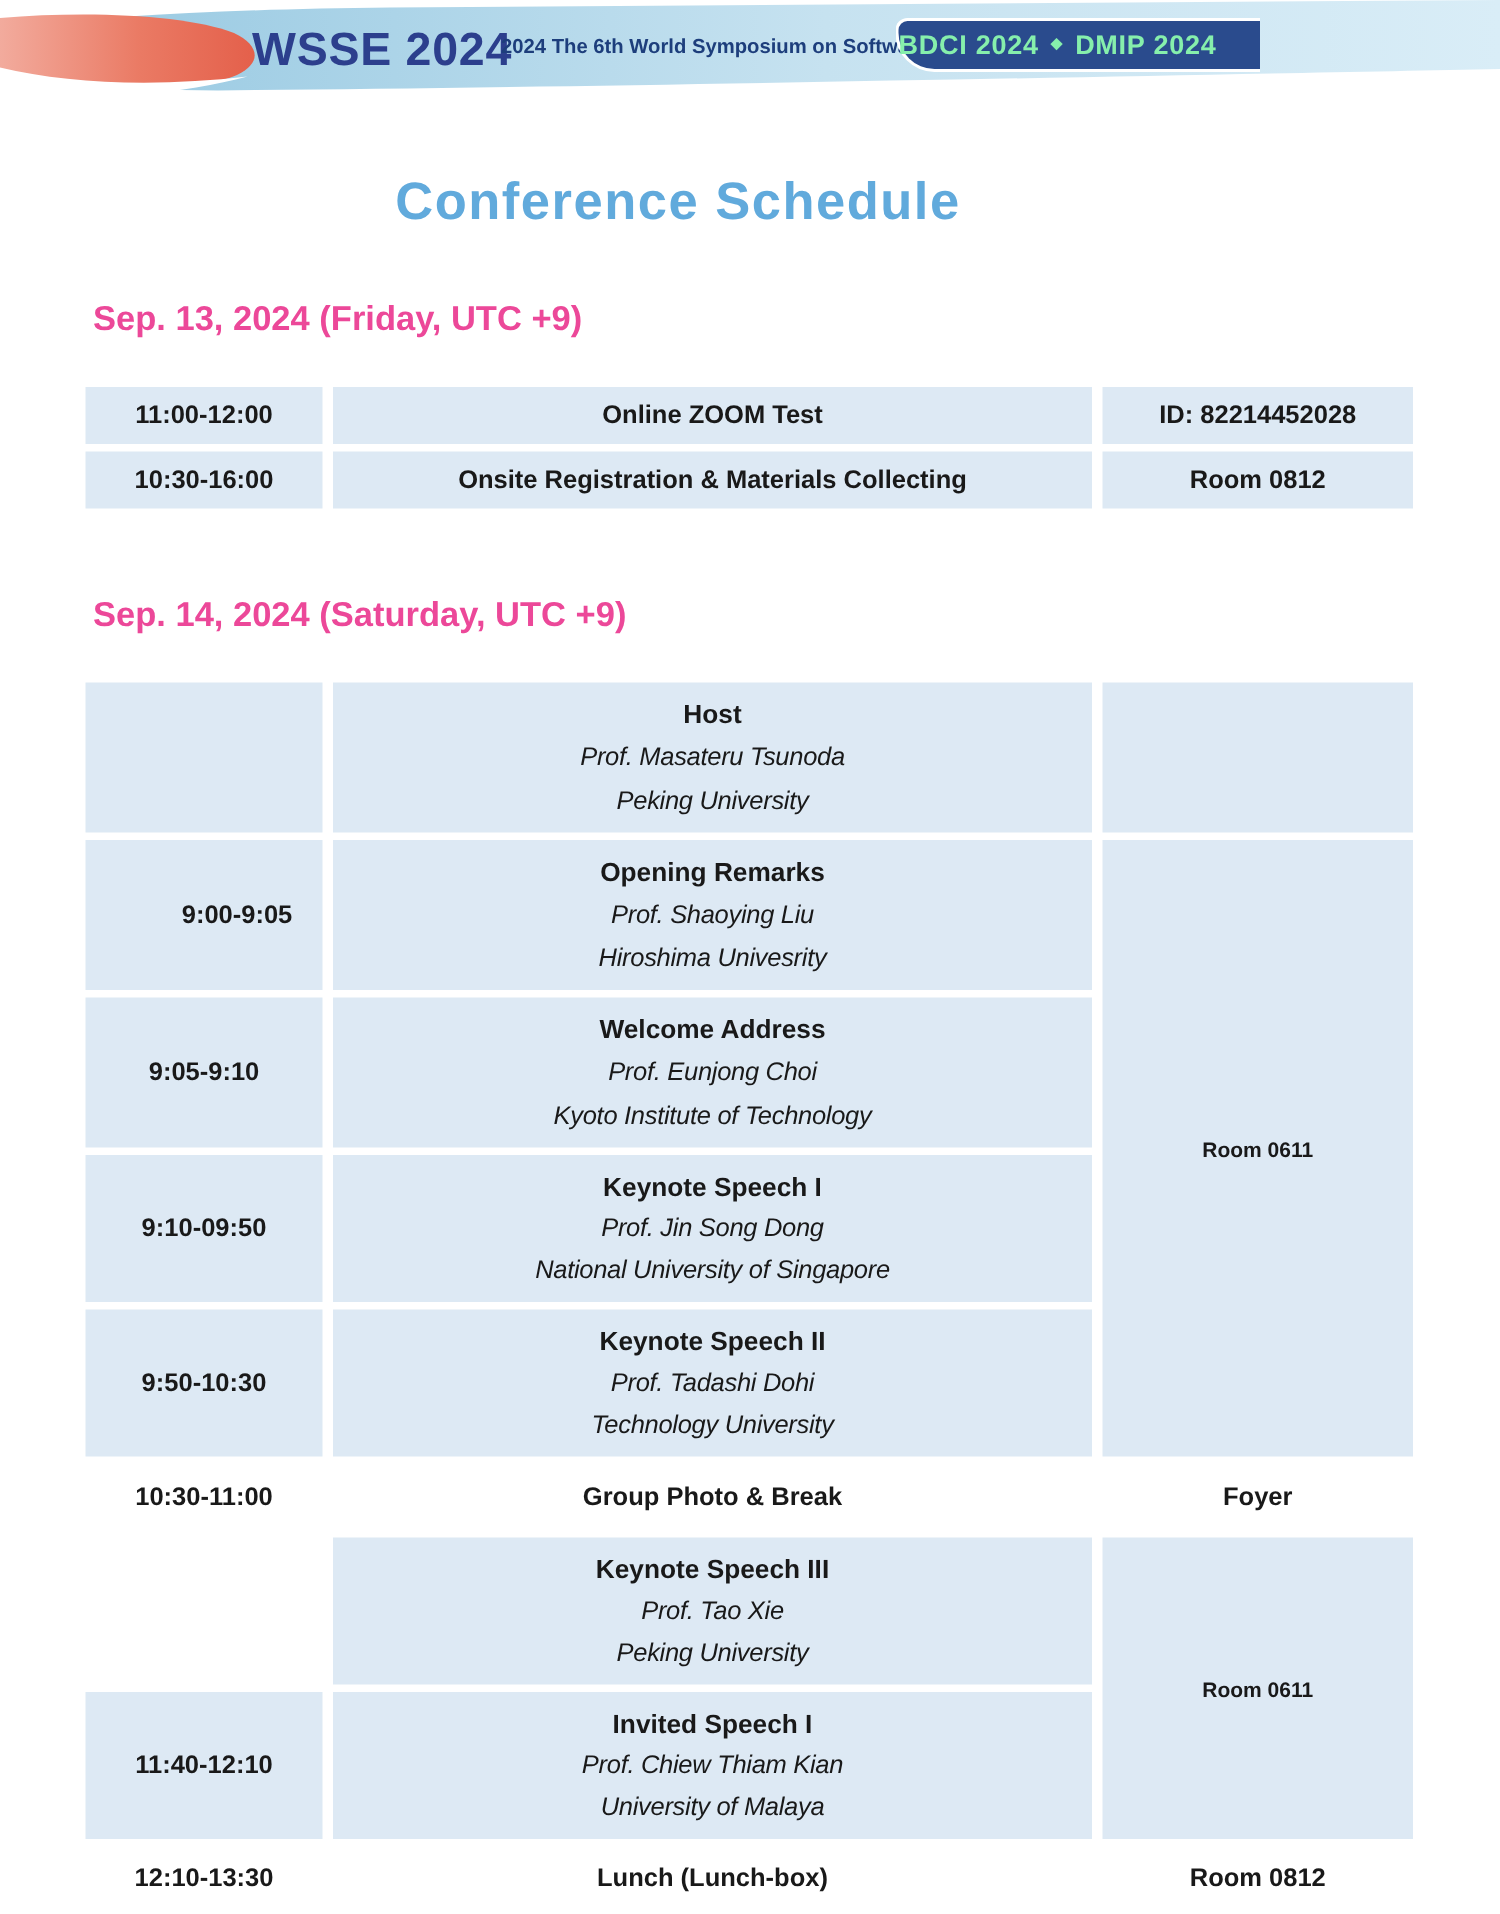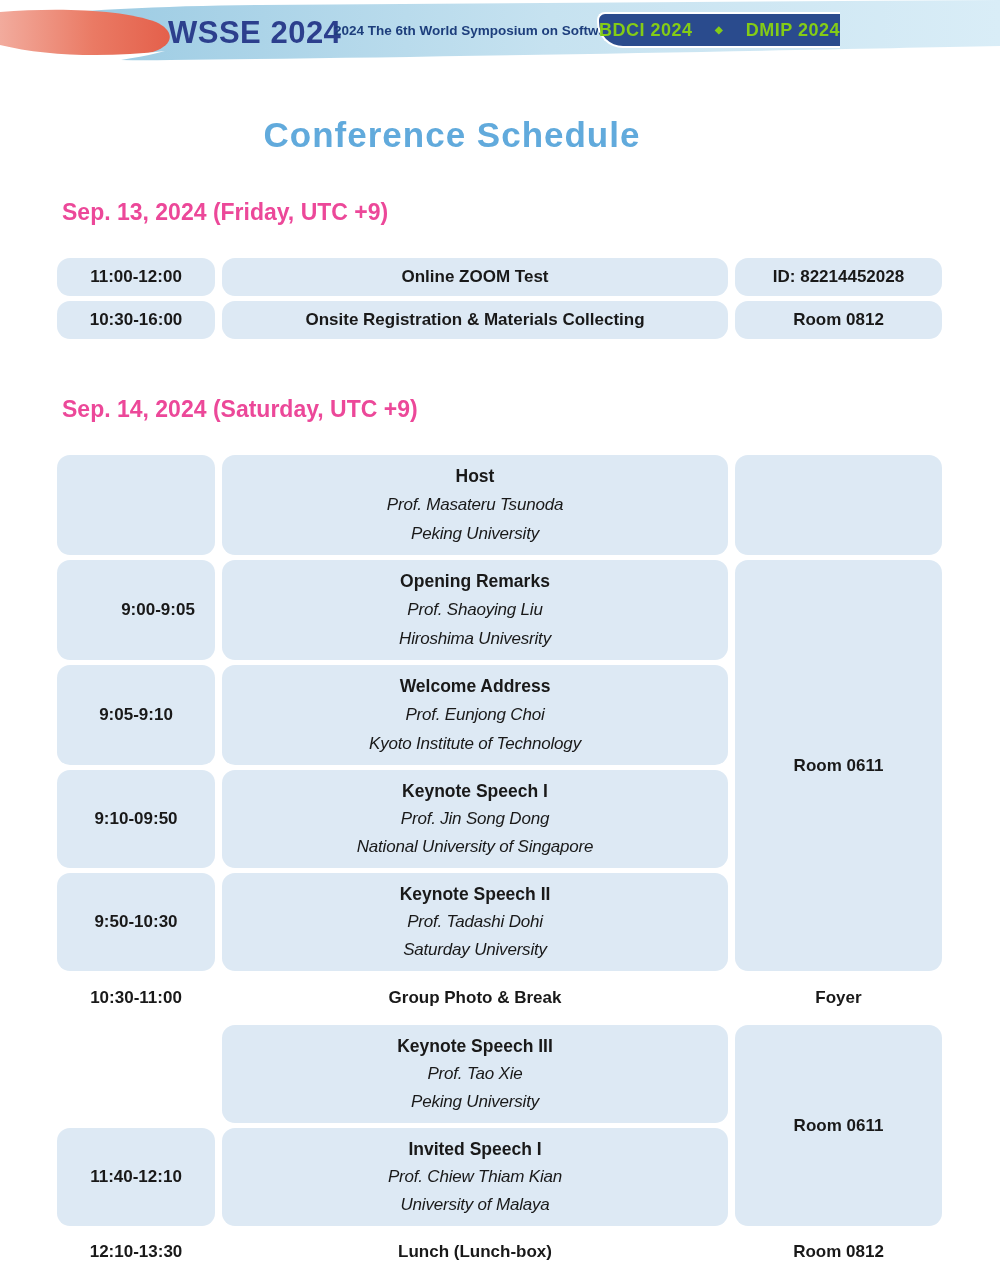--- a/index.html
+++ b/index.html
@@ -17,47 +17,47 @@
   .workshops-label { position:absolute; top:21px; left:643px; background:#ffffff;
                      border:2px solid #2c4a8c; border-radius:8px; padding:2px 9px;
                      font-size:9px; font-weight:bold; color:#233f7d; letter-spacing:0.4px; }
   .workshops-label::before { content:""; position:absolute; left:-16px; top:62%;
                      width:14px; height:1px; background:#41588f; }
   .workshops-label::after { content:""; position:absolute; right:-38px; top:62%;
                      width:36px; height:1px; background:#41588f; }
   .workshops-badge { position:absolute; top:12px; right:0; width:243px; height:36px;
                      background:#2a4b8d; border:2px solid #ffffff; border-right:none;
                      border-radius:8px 0 0 26px; display:flex; align-items:center;
-                     justify-content:space-between; gap:8px; color:#84cc16; font-weight:bold;
+                     justify-content:flex-start; gap:8px; color:#86efac; font-weight:bold;
                      font-size:18px; letter-spacing:0.5px; }
   .workshops-badge .sep { font-size:10px; line-height:1; }
 
   
   .page-title { position:absolute; top:114px; left:0; width:904px; text-align:center;
                 font-size:35px; line-height:42px; font-weight:bold; color:#61aadc;
                 letter-spacing:1px; }
   .day-heading { position:absolute; left:62px; font-size:23px; line-height:30px;
                  font-weight:bold; color:#ec4899; }
   .h-day1 { top:197px; }
   .h-day2 { top:394px; }
 
   
   .sched { position:absolute; left:57px; display:grid;
            grid-template-columns:158px 506px 207px; gap:5px 7px; }
   .t1 { top:258px; grid-template-rows:38px 38px; }
   .t2 { top:455px; grid-template-rows:100px 100px 100px 98px 98px 44px 98px 98px 42px; }
 
   .cell { background:#dde9f4; display:flex; align-items:center; justify-content:center;
-          text-align:left;border-radius:13px; }
+          text-align:left; }
   .plain { background:transparent; }
   .bold-line { font-size:17px; font-weight:bold; }
   .session { flex-direction:column; justify-content:space-around; padding:7px 10px; }
   .session .st { font-size:17.5px; font-weight:bold; }
   .session .sp, .session .sa { font-size:17px; font-style:italic; letter-spacing:-0.2px; }
-  .room-cell { font-size:17px; font-weight:bold; }
+  .room-cell { font-size:14px; font-weight:bold; }
 </style>
 </head>
 <body>
 
 <div class="page">
 
   <header class="banner">
     <svg width="1000" height="70" viewBox="0 0 1000 70">
       <defs>
         <linearGradient id="gBlue" x1="0" y1="0" x2="1" y2="0">
@@ -130,21 +130,21 @@
     <div class="cell session" style="grid-area:4/2/5/3;">
       <span class="st">Keynote Speech I</span>
       <span class="sp">Prof. Jin Song Dong</span>
       <span class="sa">National University of Singapore</span>
     </div>
 
     <div class="cell bold-line" style="grid-area:5/1/6/2;">9:50-10:30</div>
     <div class="cell session" style="grid-area:5/2/6/3;">
       <span class="st">Keynote Speech II</span>
       <span class="sp">Prof. Tadashi Dohi</span>
-      <span class="sa">Saturday University</span>
+      <span class="sa">Technology University</span>
     </div>
 
     <div class="cell plain bold-line" style="grid-area:6/1/7/2;">10:30-11:00</div>
     <div class="cell plain bold-line" style="grid-area:6/2/7/3;">Group Photo &amp; Break</div>
     <div class="cell plain bold-line" style="grid-area:6/3/7/4;">Foyer</div>
 
     <div class="cell room-cell" style="grid-area:7/3/9/4;">Room 0611</div>
 
     <div class="cell session" style="grid-area:7/2/8/3;">
       <span class="st">Keynote Speech III</span>

